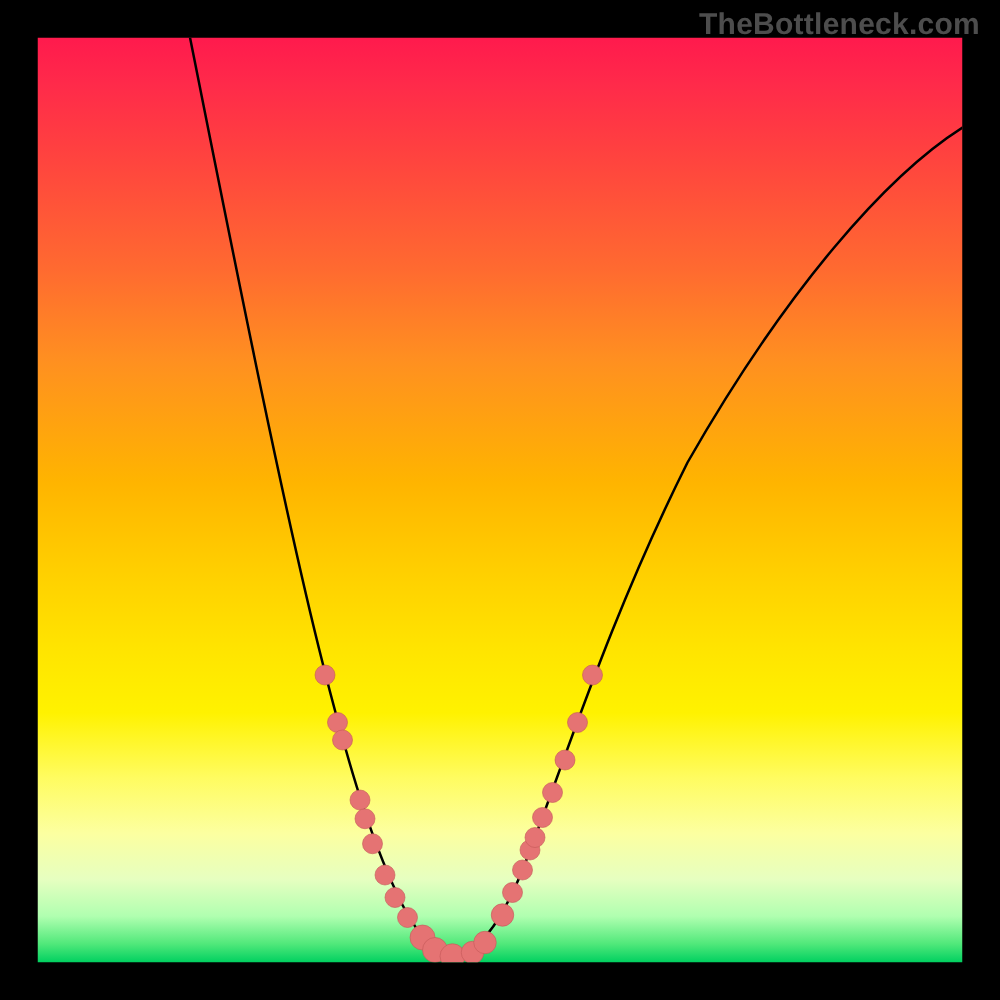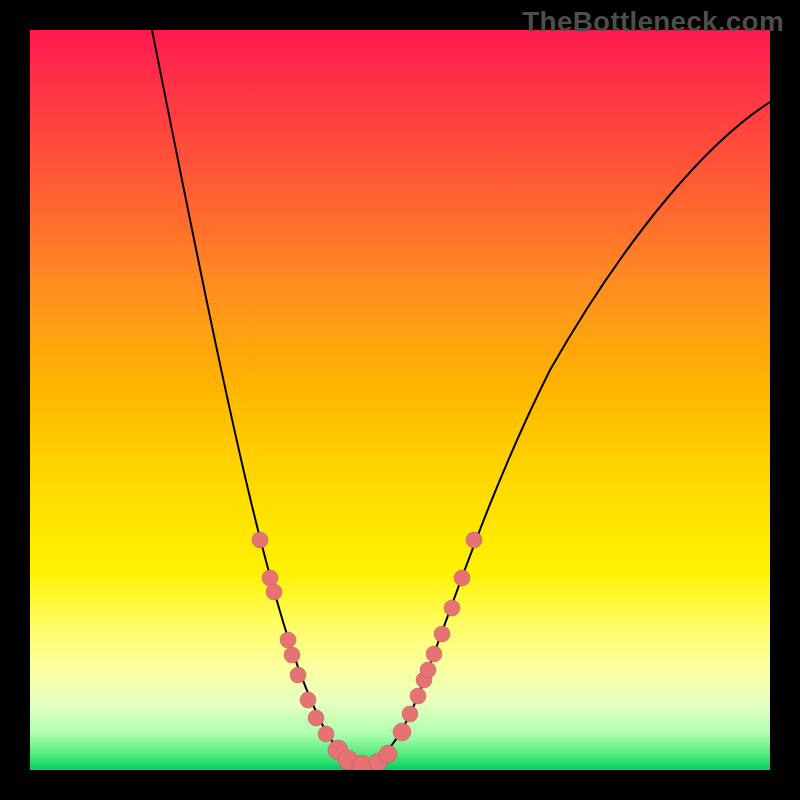--- a/index.html
+++ b/index.html
@@ -37,21 +37,21 @@
   }
   .curve-layer {
     position: absolute;
     inset: 0;
   }
   .watermark {
     position: absolute;
     top: 6px;
     right: 16px;
     font-family: Arial, Helvetica, sans-serif;
-    font-size: 28px;
+    font-size: 24px;
     font-weight: 600;
     color: #4d4d4d;
     letter-spacing: 0.2px;
     user-select: none;
   }
 </style>
 </head>
 <body>
 
 <div class="frame">

